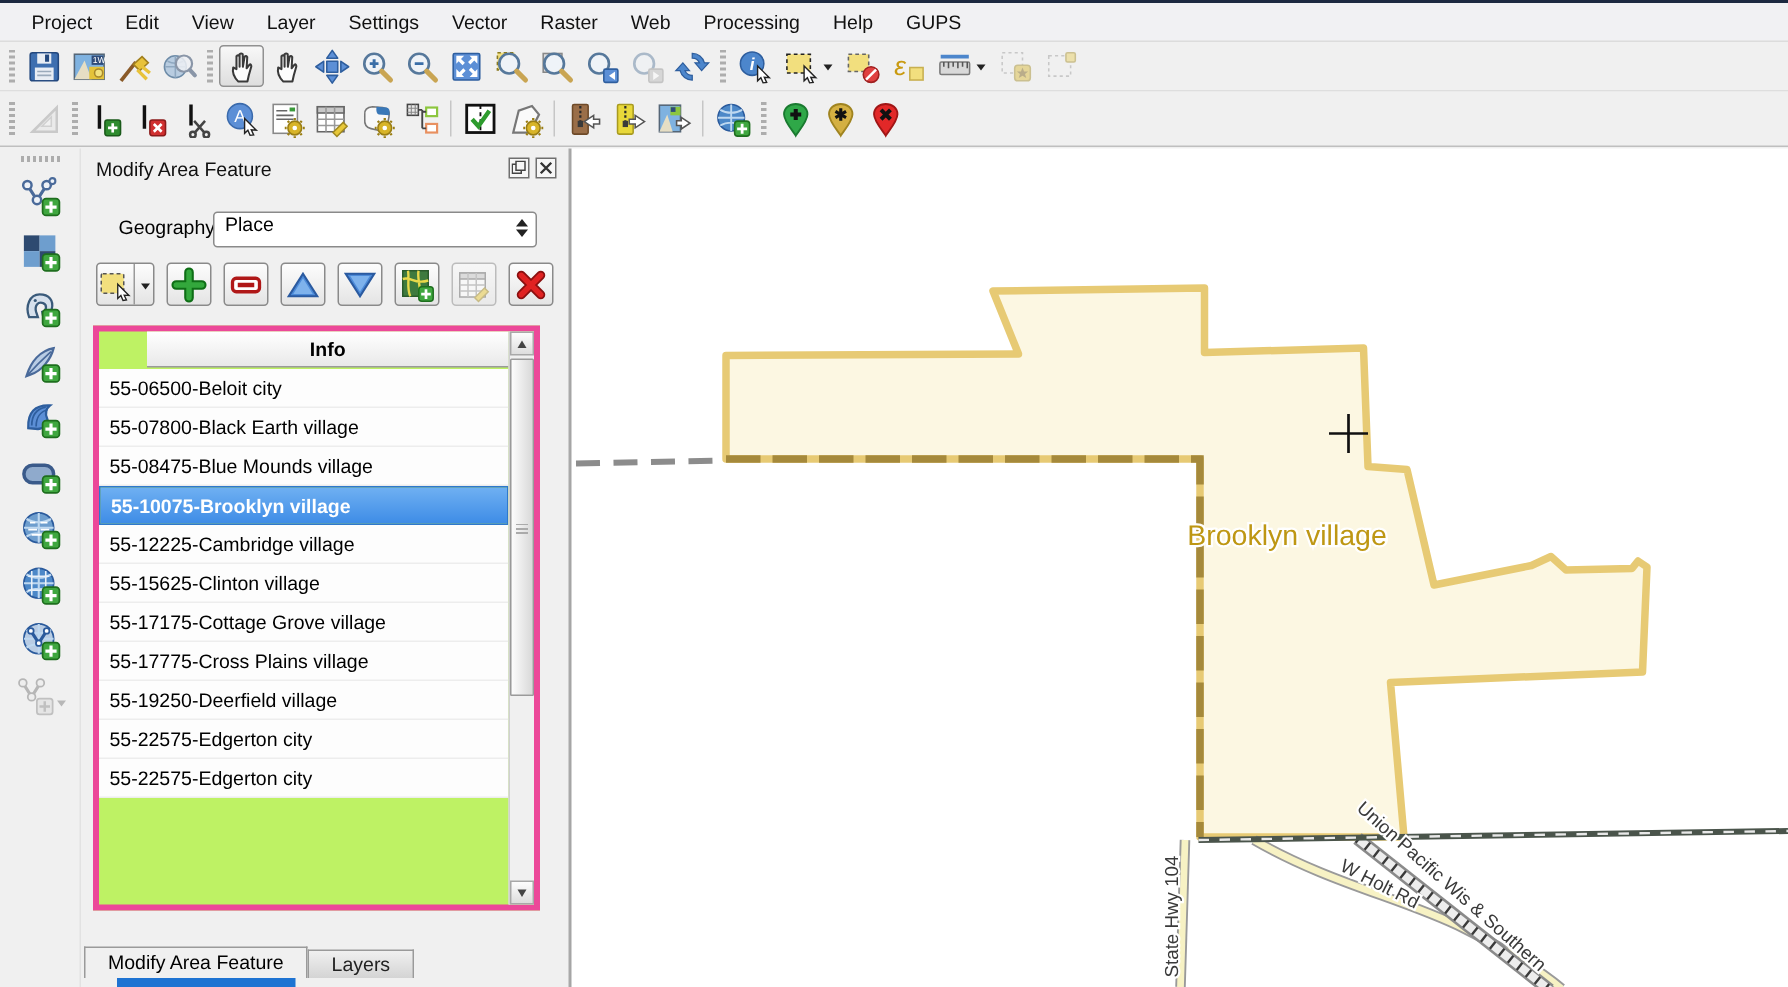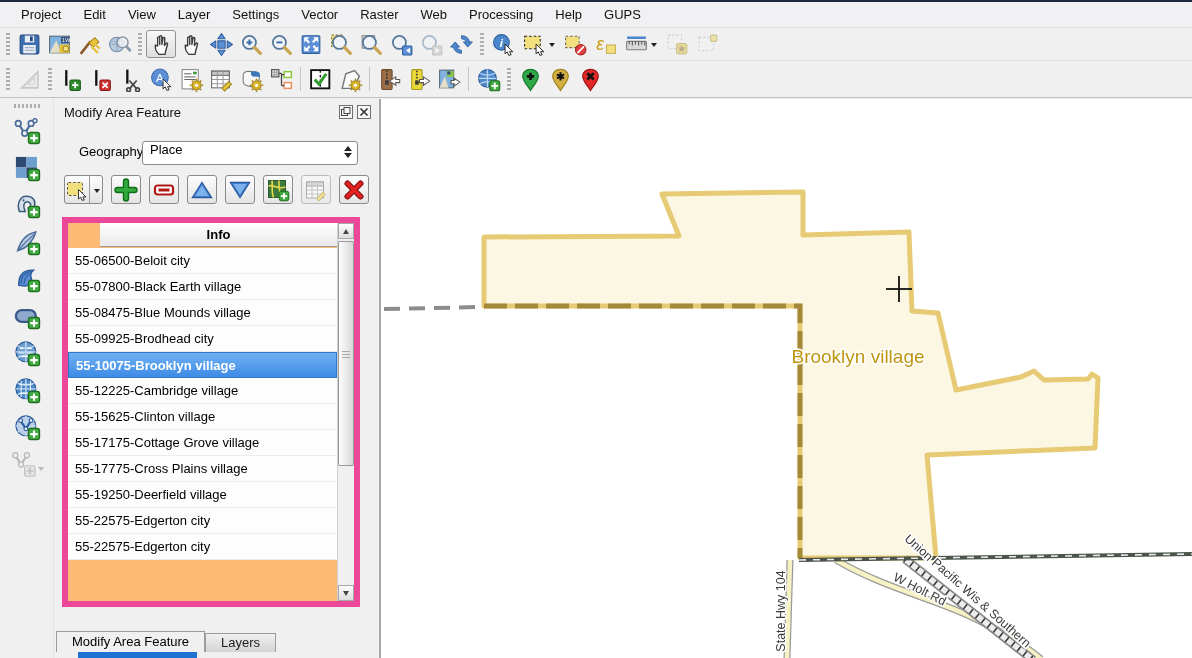--- a/index.html
+++ b/index.html
@@ -54,21 +54,21 @@
   .combo .spin .dn { border-top:5px solid #222; border-bottom:none; }
   .ptools { position:absolute; left:10px; top:76px; display:flex; gap:8px; align-items:center; }
   .pbtn { height:29px; min-width:30px; border:1px solid #8A8A8A; border-radius:3px;
           background:linear-gradient(#FDFDFD,#E4E4E4); display:flex; align-items:center; justify-content:center; }
   .pbtn svg { width:24px; height:24px; }
   .pbtn.split { padding:0; }
   .pbtn .ddpart { width:13px; height:27px; border-left:1px solid #9A9A9A; display:flex; align-items:center; justify-content:center; }
   .pbtn.disabled { opacity:.5; }
 
   
-  .listbox { position:absolute; left:8px; top:118px; width:298px; height:390px; background:#fdba74; border:6px solid #ec4899;padding-left:32px; }
+  .listbox { position:absolute; left:8px; top:118px; width:298px; height:390px; background:#bef264; border:4px solid #ec4899;padding-left:32px; }
   .list-head { height:24px; border-bottom:1px solid #9A9A9A; background:linear-gradient(#FFFFFF,#E9E9E9);
                font-weight:bold; text-align:center; line-height:23px; margin-right:17px; }
   .rows { position:absolute; left:0; top:25px; right:17px; bottom:0; overflow:hidden; }
   .row { height:26px; line-height:25px; padding-left:7px; border-bottom:1px solid #EDEDED; color:#000; background:#FDFDFD; white-space:nowrap; }
   .row.sel { background:linear-gradient(#6FB0F2,#3E8CE6); border:1px solid #2E78CC; color:#fff;font-weight:bold; }
   .sbar { position:absolute; right:0; top:0; width:17px; bottom:0; background:#F0F0F0; border-left:1px solid #D0D0D0; }
   .sarr { position:absolute; left:0; width:16px; height:16px; background:linear-gradient(#FDFDFD,#DDDDDD);
           border:1px solid #A8A8A8; display:flex; align-items:center; justify-content:center; }
   .sarr i { width:0; height:0; border:3.5px solid transparent; }
   .sarr.up { top:0; } .sarr.up i { border-bottom:5px solid #444; border-top:none; }
@@ -615,21 +615,20 @@
           </svg>
         </div>
       </div>
 
     <div class="listbox">
       <div class="list-head">Info</div>
       <div class="rows" id="rows">
           <div class="row">55-06500-Beloit city</div>
           <div class="row">55-07800-Black Earth village</div>
           <div class="row">55-08475-Blue Mounds village</div>
-          <div class="row">55-09925-Brodhead city</div>
           <div class="row sel">55-10075-Brooklyn village</div>
           <div class="row">55-12225-Cambridge village</div>
           <div class="row">55-15625-Clinton village</div>
           <div class="row">55-17175-Cottage Grove village</div>
           <div class="row">55-17775-Cross Plains village</div>
           <div class="row">55-19250-Deerfield village</div>
           <div class="row">55-22575-Edgerton city</div>
           <div class="row">55-22575-Edgerton city</div>
         </div>
       <div class="sbar">

